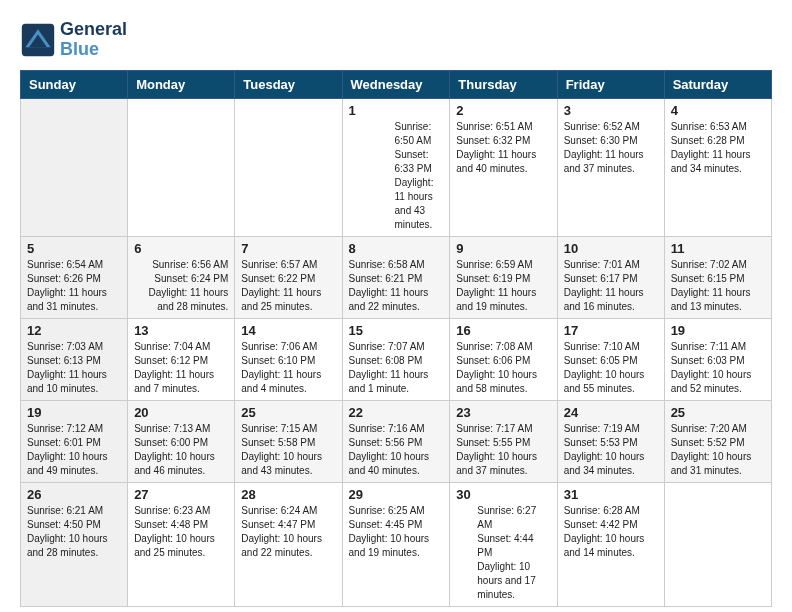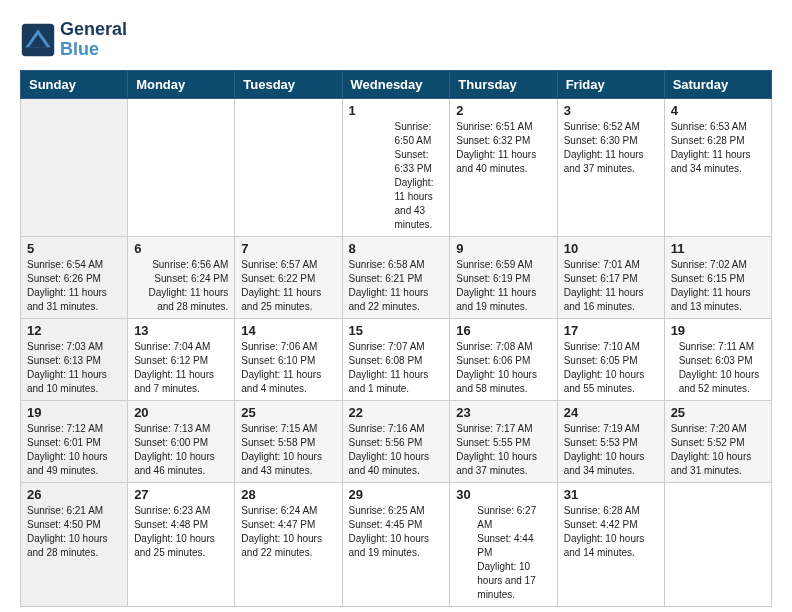--- a/index.html
+++ b/index.html
@@ -225,21 +225,21 @@
 Daylight: 10 hours and 58 minutes.</div>
         </td>
         <td>
           <span class="day-number">17</span>
           <div class="day-info" style="white-space: pre-line;">Sunrise: 7:10 AM
 Sunset: 6:05 PM
 Daylight: 10 hours and 55 minutes.</div>
         </td>
         <td>
           <span class="day-number">19</span>
-          <div class="day-info" style="white-space: pre-line; margin-left: 8px;">Sunrise: 7:11 AM
+          <div class="day-info" style="white-space: pre-line;">Sunrise: 7:11 AM
 Sunset: 6:03 PM
 Daylight: 10 hours and 52 minutes.</div>
         </td>
       </tr>
       <tr>
         <td>
           <span class="day-number">19</span>
           <div class="day-info" style="white-space: pre-line;">Sunrise: 7:12 AM
 Sunset: 6:01 PM
 Daylight: 10 hours and 49 minutes.</div>

